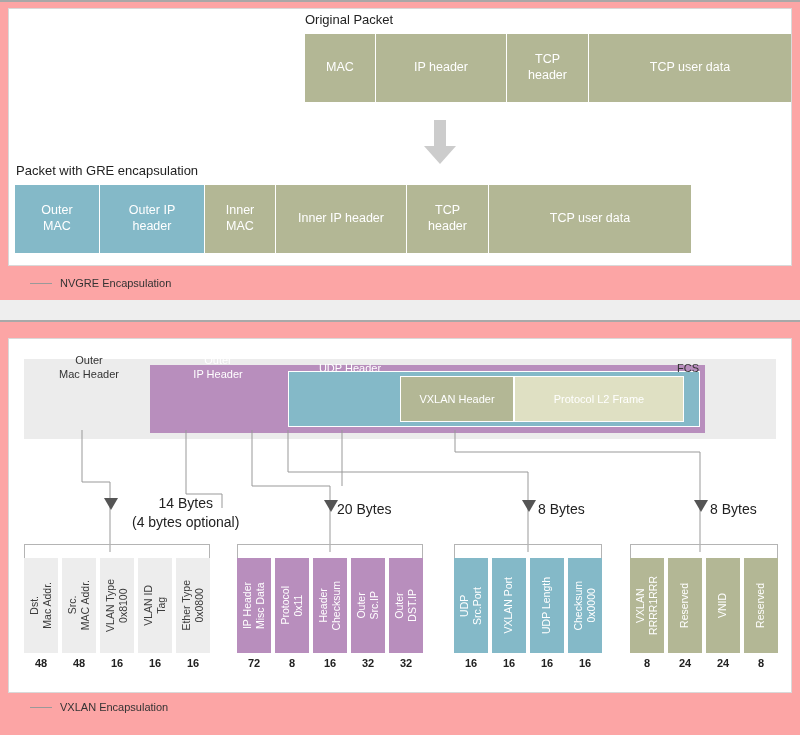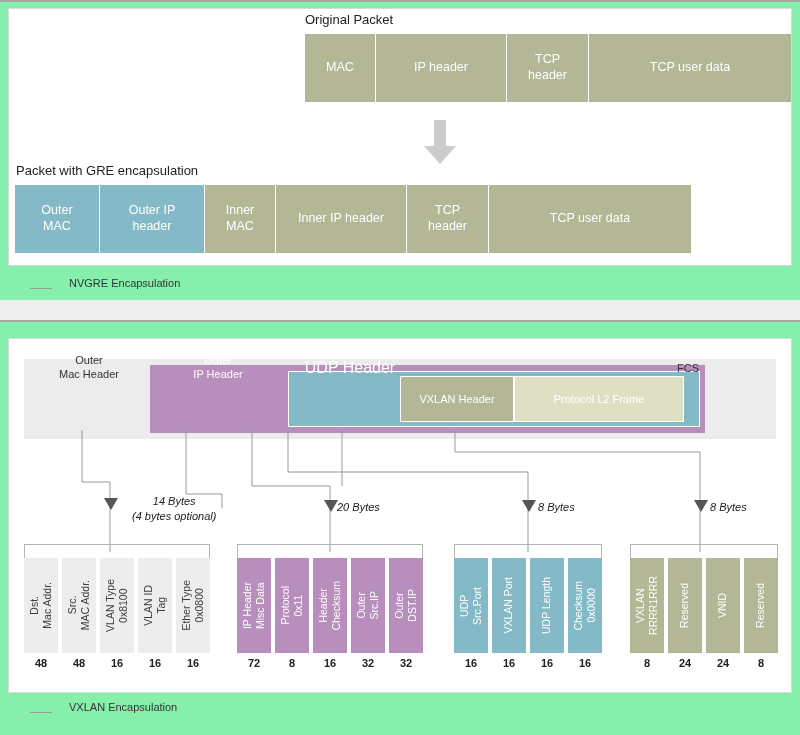--- a/index.html
+++ b/index.html
@@ -7,40 +7,40 @@
     width: 800px; height: 735px;
     background: #eeeeee;
     font-family: "Liberation Sans", sans-serif;
     overflow: hidden;
   }
   .page { position: relative; width: 800px; height: 735px; }
 
   
   .panel {
     position: absolute;
-    background: #86efac;
+    background: #fca5a5;
     border-top: 2px solid #a8a8a8;
   }
   #nvgre-panel { left: 0; top: 0; width: 800px; height: 300px; }
   #vxlan-panel { left: 0; top: 320px; width: 800px; height: 415px; }
 
   .card {
     position: absolute;
     background: #ffffff;
     border: 1px solid #d9d9d9;
   }
   #nvgre-card { left: 8px; top: 6px; width: 784px; height: 258px; }
   #vxlan-card { left: 8px; top: 16px; width: 784px; height: 355px; }
 
   
   .legend {
     position: absolute;
     display: flex;
-    align-items: flex-end;
-    gap: 17px;
+    align-items: center;
+    gap: 8px;
     font-size: 11px;
     color: #333333;
   }
   .legend .dash {
     display: block;
     width: 22px;
     height: 0;
     border-top: 1px solid #999999;
   }
   #nvgre-legend { left: 30px; top: 275px; }
@@ -120,21 +120,21 @@
     position: absolute;
     left: 288px; top: 371px;
     width: 412px; height: 56px;
     background: #84b9c8;
     border: 1px solid #ffffff;
   }
   #udp-text {
     position: absolute;
     left: 294px; width: 112px;
     top: 50%; transform: translateY(-50%);
-    text-align: center; color: #ffffff; font-size: 16px;
+    text-align: center; color: #ffffff; font-size: 11px;
   }
   #vxlan-hdr-box {
     position: absolute;
     left: 400px; top: 376px;
     width: 114px; height: 46px;
     background: #b3b795;
     border: 1px solid #ffffff;
     display: flex; align-items: center; justify-content: center;
     color: #ffffff; font-size: 11px;
   }
@@ -151,25 +151,24 @@
   
   #connectors {
     position: absolute;
     left: 0; top: 430px;
     width: 800px; height: 130px;
     pointer-events: none;
   }
 
   .byte-label {
     position: absolute;
-    font-size: 11px;
+    font-size: 14px;
     color: #222222;
     line-height: 1.35;
     white-space: nowrap;
-    font-style: italic;
   }
   #bl-14 { left: 132px; top: 494px; text-align: center; }
   #bl-20 { left: 337px; top: 500px; }
   #bl-8a { left: 538px; top: 500px; }
   #bl-8b { left: 710px; top: 500px; }
 
   
   .field-group { position: absolute; }
   .bracket {
     position: absolute; top: 0;

